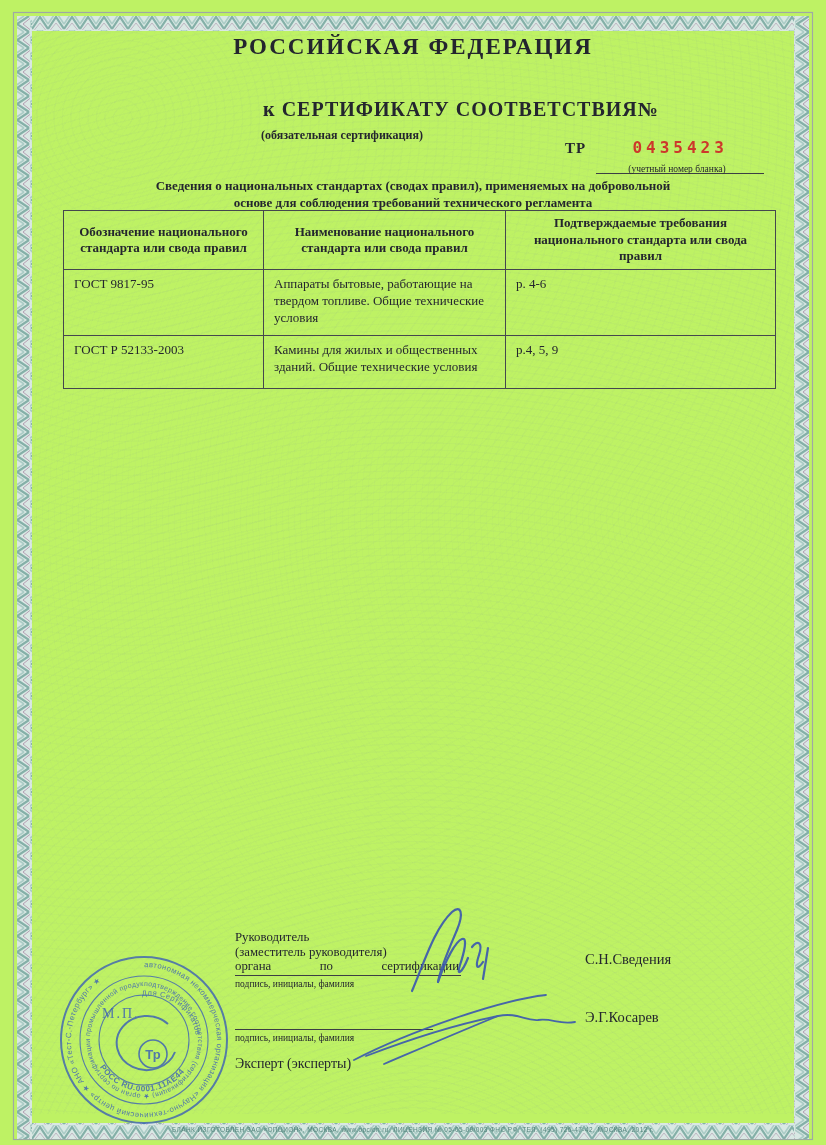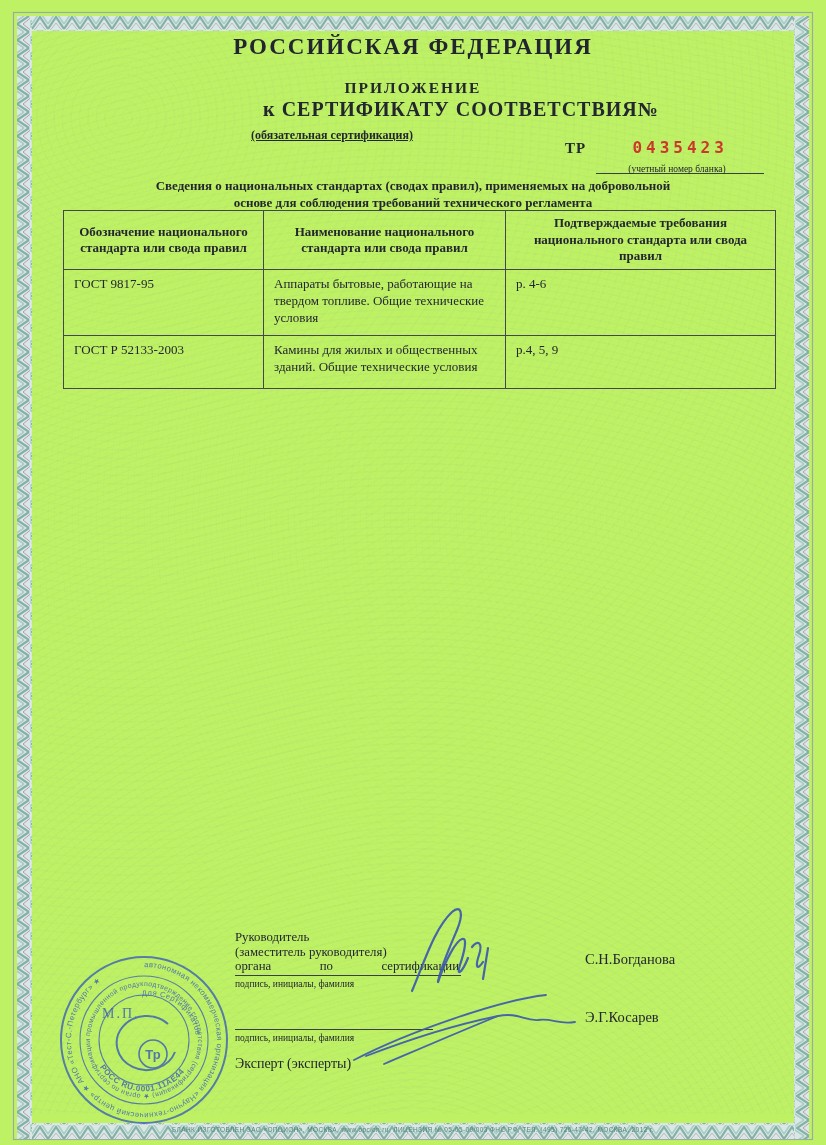--- a/index.html
+++ b/index.html
@@ -19,21 +19,21 @@
   .border-svg{position:absolute;left:0;top:0;}
   .abs{position:absolute;}
   .t-center{left:0;right:0;text-align:center;}
   .country-title{top:34px;font-size:23px;font-weight:bold;letter-spacing:2px;color:#23252e;}
   .doc-type{top:79px;font-size:15.5px;font-weight:bold;letter-spacing:2px;}
   .cert-line{top:98px;left:150px;right:55px;display:flex;align-items:baseline;justify-content:center;}
   .cert-prefix{font-size:20px;font-weight:bold;letter-spacing:1px;white-space:nowrap;}
   .num-sign{font-size:20px;font-weight:bold;}
   .cert-number{display:inline-block;width:192px;text-align:center;font-size:16px;
     border-bottom:1.2px solid #3c3e44;padding-bottom:3px;}
-  .cert-kind{top:128px;left:152px;width:360px;text-align:center;font-size:12px;font-weight:bold;text-decoration:underline;}
+  .cert-kind{top:128px;left:162px;width:360px;text-align:center;font-size:12px;font-weight:bold;}
   .tr-row{top:138px;left:565px;display:flex;align-items:baseline;gap:10px;}
   .tr-label{font-size:15px;font-weight:bold;letter-spacing:1px;}
   .blank-number{display:inline-block;width:168px;text-align:center;
     font-family:"DejaVu Sans Mono",monospace;font-weight:bold;font-size:16px;letter-spacing:4px;
     color:#cd372b;border-bottom:1.2px solid #3c3e44;padding-bottom:16px;}
   .blank-caption{top:164px;left:593px;width:168px;text-align:center;font-size:9.5px;}
   .intro{top:178px;left:0;right:0;text-align:center;font-size:13px;font-weight:bold;line-height:16.5px;}
   table.std{position:absolute;top:210px;left:63px;width:712px;border-collapse:collapse;table-layout:fixed;}
   table.std th, table.std td{border:1.2px solid #45474e;font-size:13px;}
   table.std th{font-weight:bold;text-align:center;vertical-align:middle;padding:4px 10px;line-height:16.5px;height:50px;}
@@ -81,21 +81,20 @@
     <rect x="13.5" y="12.5" width="799" height="1127" fill="none" stroke="#9fa8a5" stroke-width="1.2"></rect>
     <rect x="17" y="16" width="792" height="15" fill="url(#chevH)"></rect>
     <rect x="17" y="1123" width="792" height="16" fill="url(#chevH)"></rect>
     <rect x="17" y="16" width="15" height="1123" fill="url(#chevV)"></rect>
     <rect x="794" y="16" width="15" height="1123" fill="url(#chevV)"></rect>
   </svg>
 
   <div class="texture"></div>
 
   <div class="abs t-center country-title">РОССИЙСКАЯ ФЕДЕРАЦИЯ</div>
-  <div class="abs t-center doc-type">ПРИЛОЖЕНИЕ</div>
 
   <div class="abs cert-line">
     <span class="cert-prefix">к СЕРТИФИКАТУ СООТВЕТСТВИЯ</span>
     <span class="num-sign">№</span>
   </div>
   <div class="abs cert-kind">(обязательная сертификация)</div>
 
   <div class="abs tr-row">
     <span class="tr-label">ТР</span>
     <span class="blank-number">0435423</span>
@@ -134,21 +133,21 @@
     </tbody>
   </table>
 
   <div class="abs sig-roles">
     <span>Руководитель</span><br>
     <span>(заместитель руководителя)</span>
     <span class="role-justify">органа по сертификации</span>
   </div>
   <div class="abs sig-rule1"></div>
   <div class="abs sig-caption1">подпись, инициалы, фамилия</div>
-  <div class="abs head-name">С.Н.Богданова</div>
+  <div class="abs head-name">С.Н.Сведения</div>
 
   <div class="abs expert-role">Эксперт (эксперты)</div>
   <div class="abs sig-rule2"></div>
   <div class="abs sig-caption2">подпись, инициалы, фамилия</div>
   <div class="abs expert-name">Э.Г.Косарев</div>
 
   <svg class="abs sig1" width="110" height="95">
     <g stroke="#3a57b0" stroke-width="2.2" fill="none" stroke-linecap="round" opacity="0.9">
       <path d="M14,88 C26,60 36,26 54,9 C63,1 66,10 59,27 C50,48 42,66 40,79"></path>
       <path d="M40,79 C48,56 58,38 64,36 C70,34 66,50 62,62 C58,74 64,70 70,55"></path>

